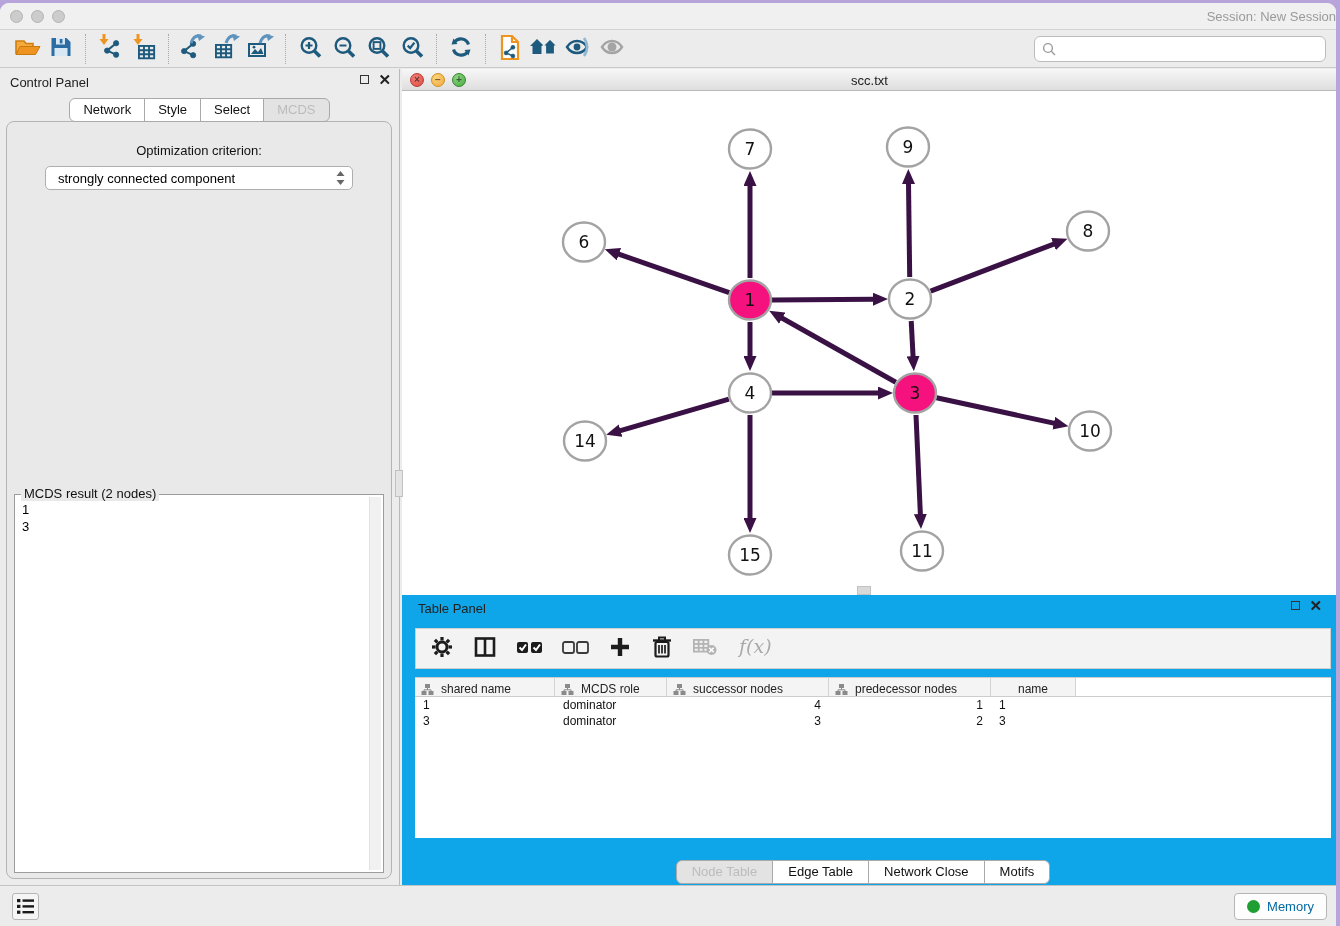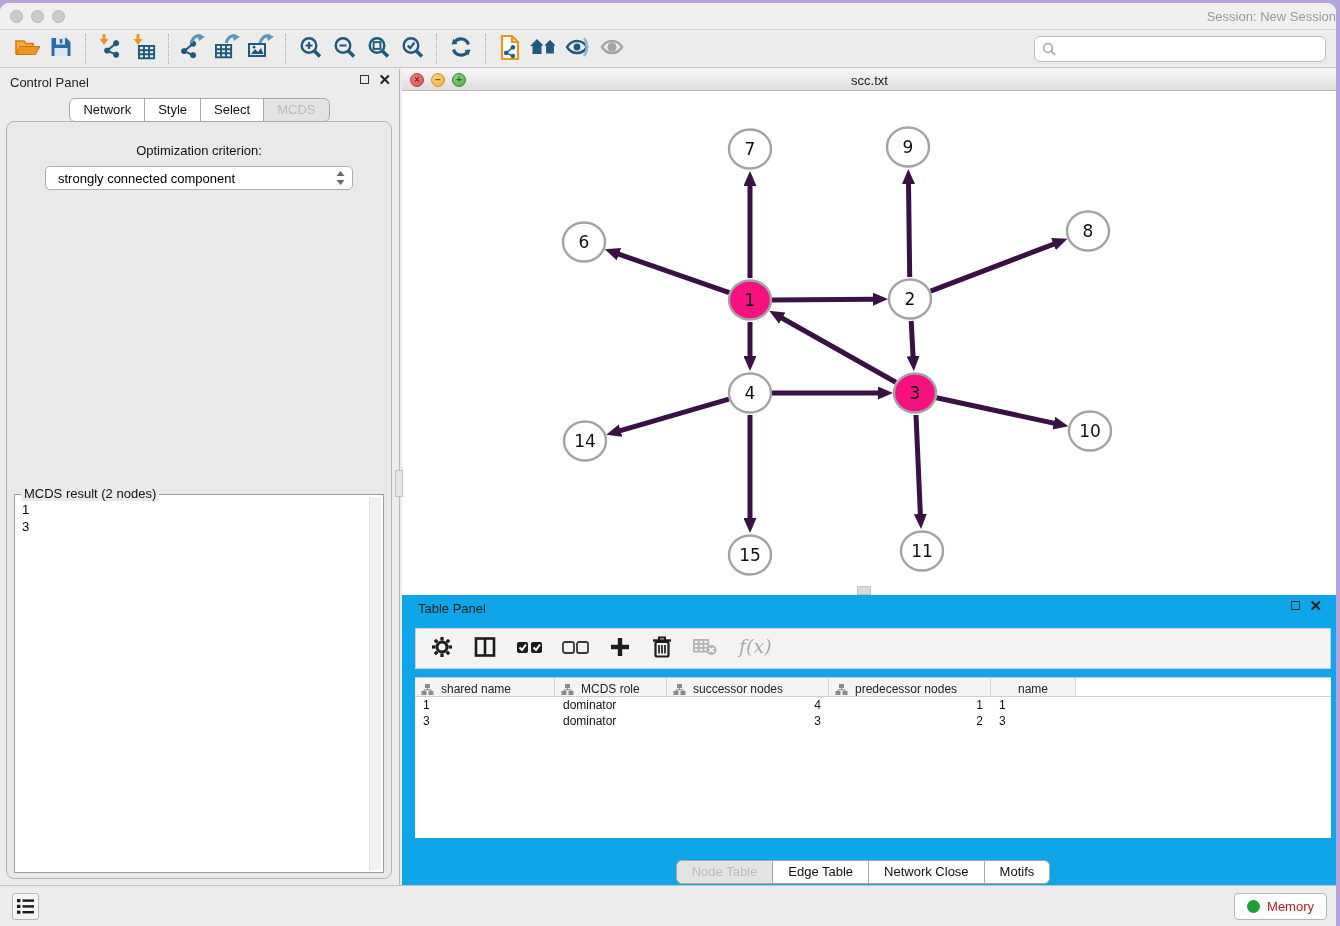--- a/index.html
+++ b/index.html
@@ -102,21 +102,21 @@
 
   #tp-tabs { position:absolute; left:0; right:12px; bottom:1px; display:flex; justify-content:center; }
   #tp-tabs .tab { padding:3px 15px 4px; }
 
   
   #statusbar { position:absolute; left:0; right:0; bottom:0; height:41px; background:#ececec;
                border-top:1px solid #c3c3c3; }
   #list-btn { position:absolute; left:12px; top:7px; width:27px; height:27px; background:#f5f5f5;
               border:1px solid #b6b6b6; border-radius:3px; display:flex; align-items:center; justify-content:center; }
   #memory-btn { position:absolute; right:9px; top:7px; height:27px; background:#fdfdfd; border:1px solid #b6b6b6;
-                border-radius:4px; display:flex; align-items:center; gap:7px; padding:0 12px; font-size:13px; color:#b91c1c; }
+                border-radius:4px; display:flex; align-items:center; gap:7px; padding:0 12px; font-size:13px; color:#0369a1; }
   #memory-dot { width:13px; height:13px; border-radius:50%; background:#1e9e33; }
 </style>
 </head>
 <body>
 
 <div id="app">
 
   <div id="titlebar">
     <div class="tl-dots">
       <span class="tl-dot"></span>

